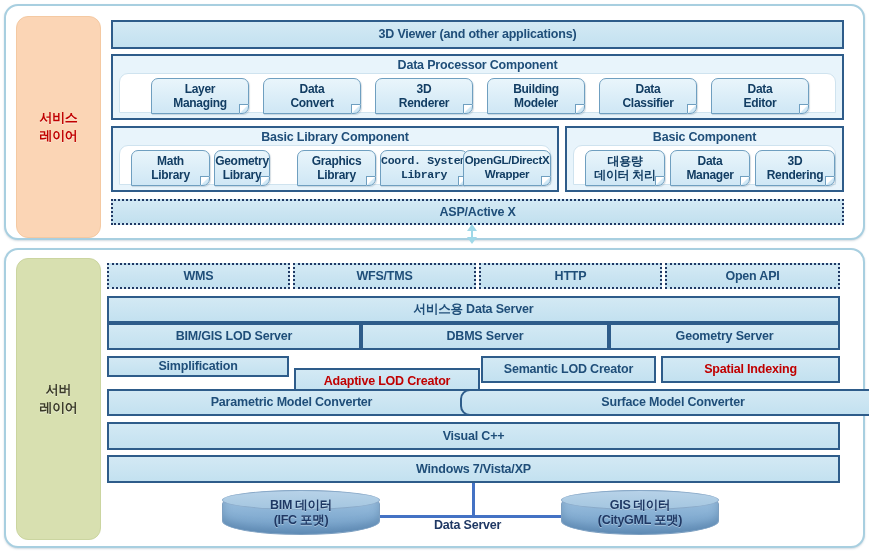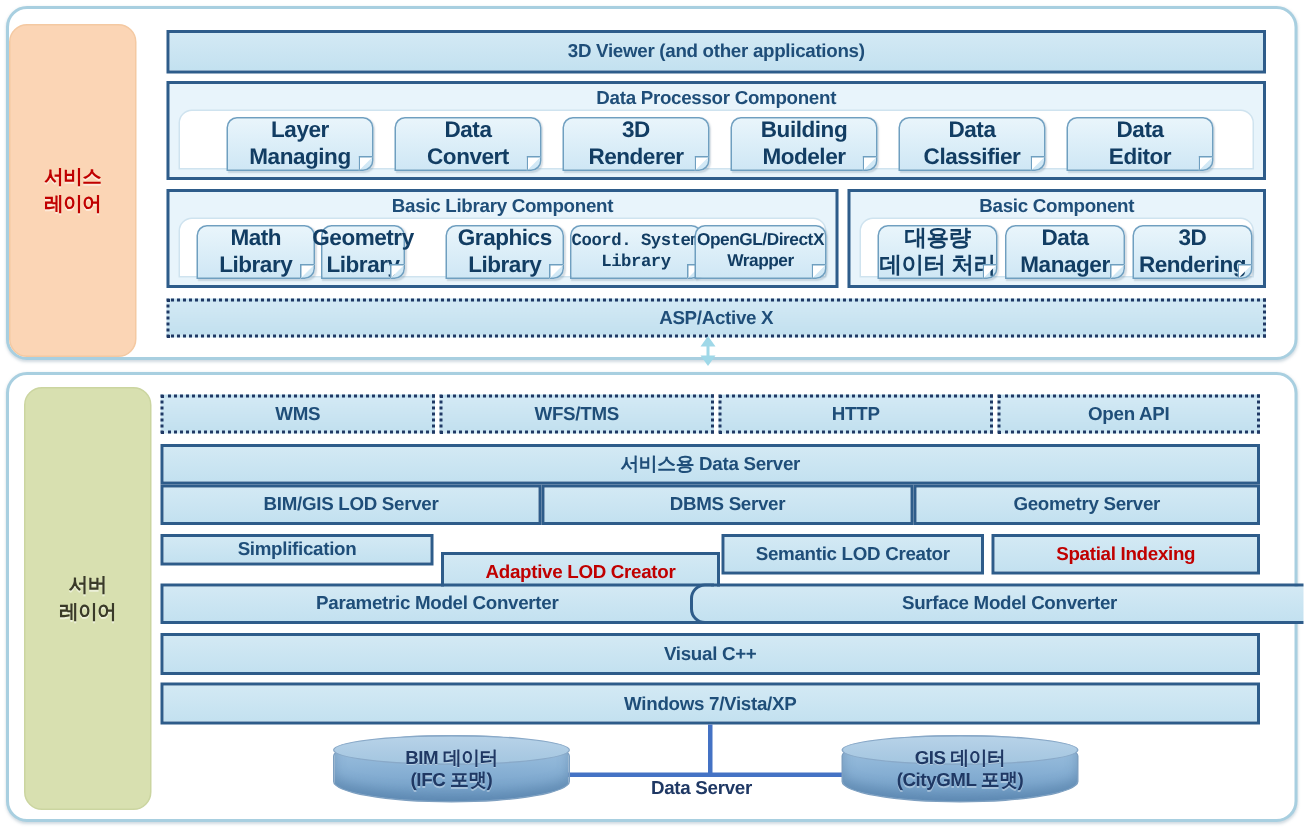--- a/index.html
+++ b/index.html
@@ -31,21 +31,21 @@
     border-radius:12px;
     display:flex;align-items:center;justify-content:center;
     text-align:center;
     font-weight:bold;
     font-size:13px;
     line-height:1.35;
     white-space:pre-line;
     letter-spacing:-0.3px;
   }
   #service-tab{
-    left:0;top:10px;width:85px;height:222px;
+    left:10px;top:10px;width:85px;height:222px;
     background:#fbd5b5;
     border:1px solid #f4c9a2;
     color:#c00000;
     text-shadow:0 1px 0 rgba(255,255,255,.5);
   }
   #server-tab{
     left:10px;top:8px;width:85px;height:282px;
     background:#d8e0b0;
     border:1px solid #cbd5a0;
     color:#3a3a28;
@@ -102,21 +102,21 @@
   
   .chip{
     position:absolute;
     box-sizing:border-box;
     background:linear-gradient(#e9f5fb,#cfe7f5);
     border:1px solid #6f9fc0;
     border-radius:7px 7px 7px 0;
     display:flex;align-items:center;justify-content:center;
     text-align:center;
     color:#123d63;
-    font-size:15px;
+    font-size:12px;
     font-weight:bold;
     line-height:1.18;
     white-space:pre-line;
     letter-spacing:-0.3px;
     box-shadow:1px 1px 1px rgba(90,120,145,.25);
   }
   .chip::after{
     content:"";
     position:absolute;
     right:-1px;bottom:-1px;

